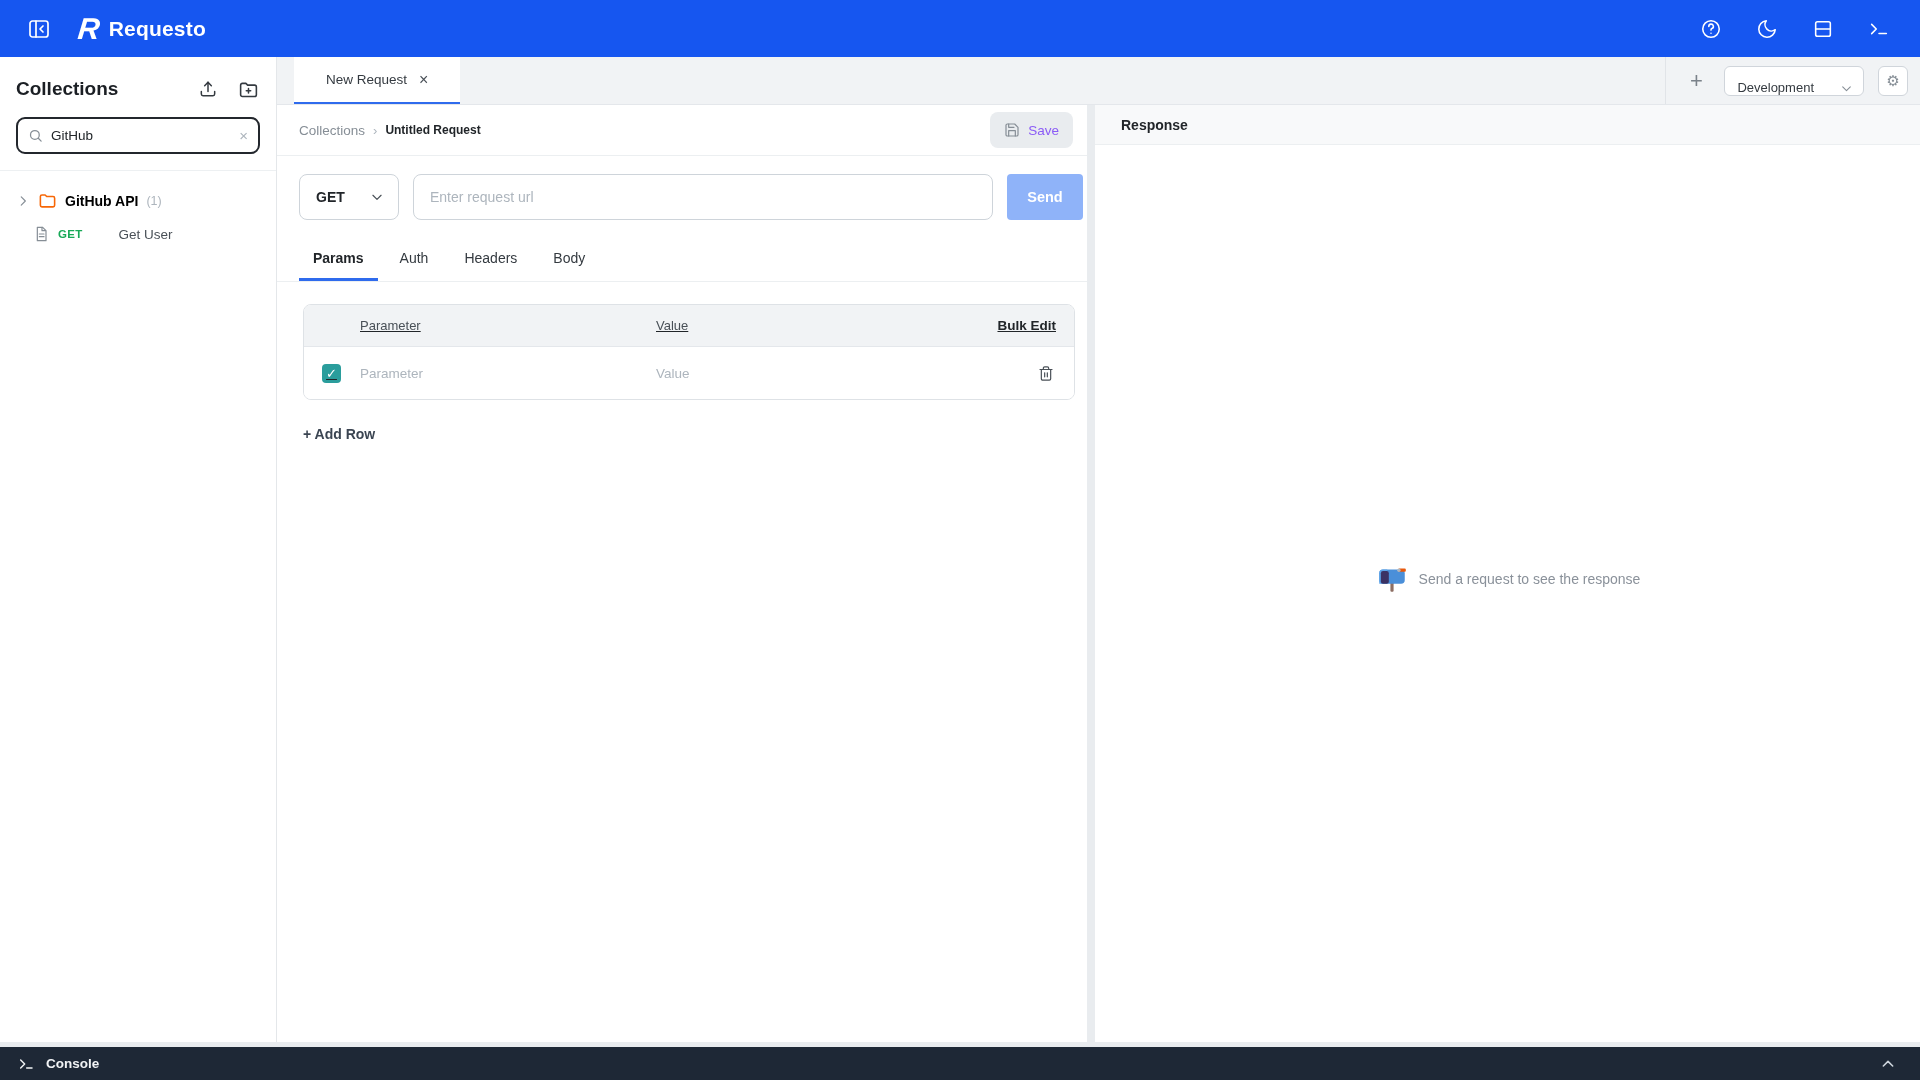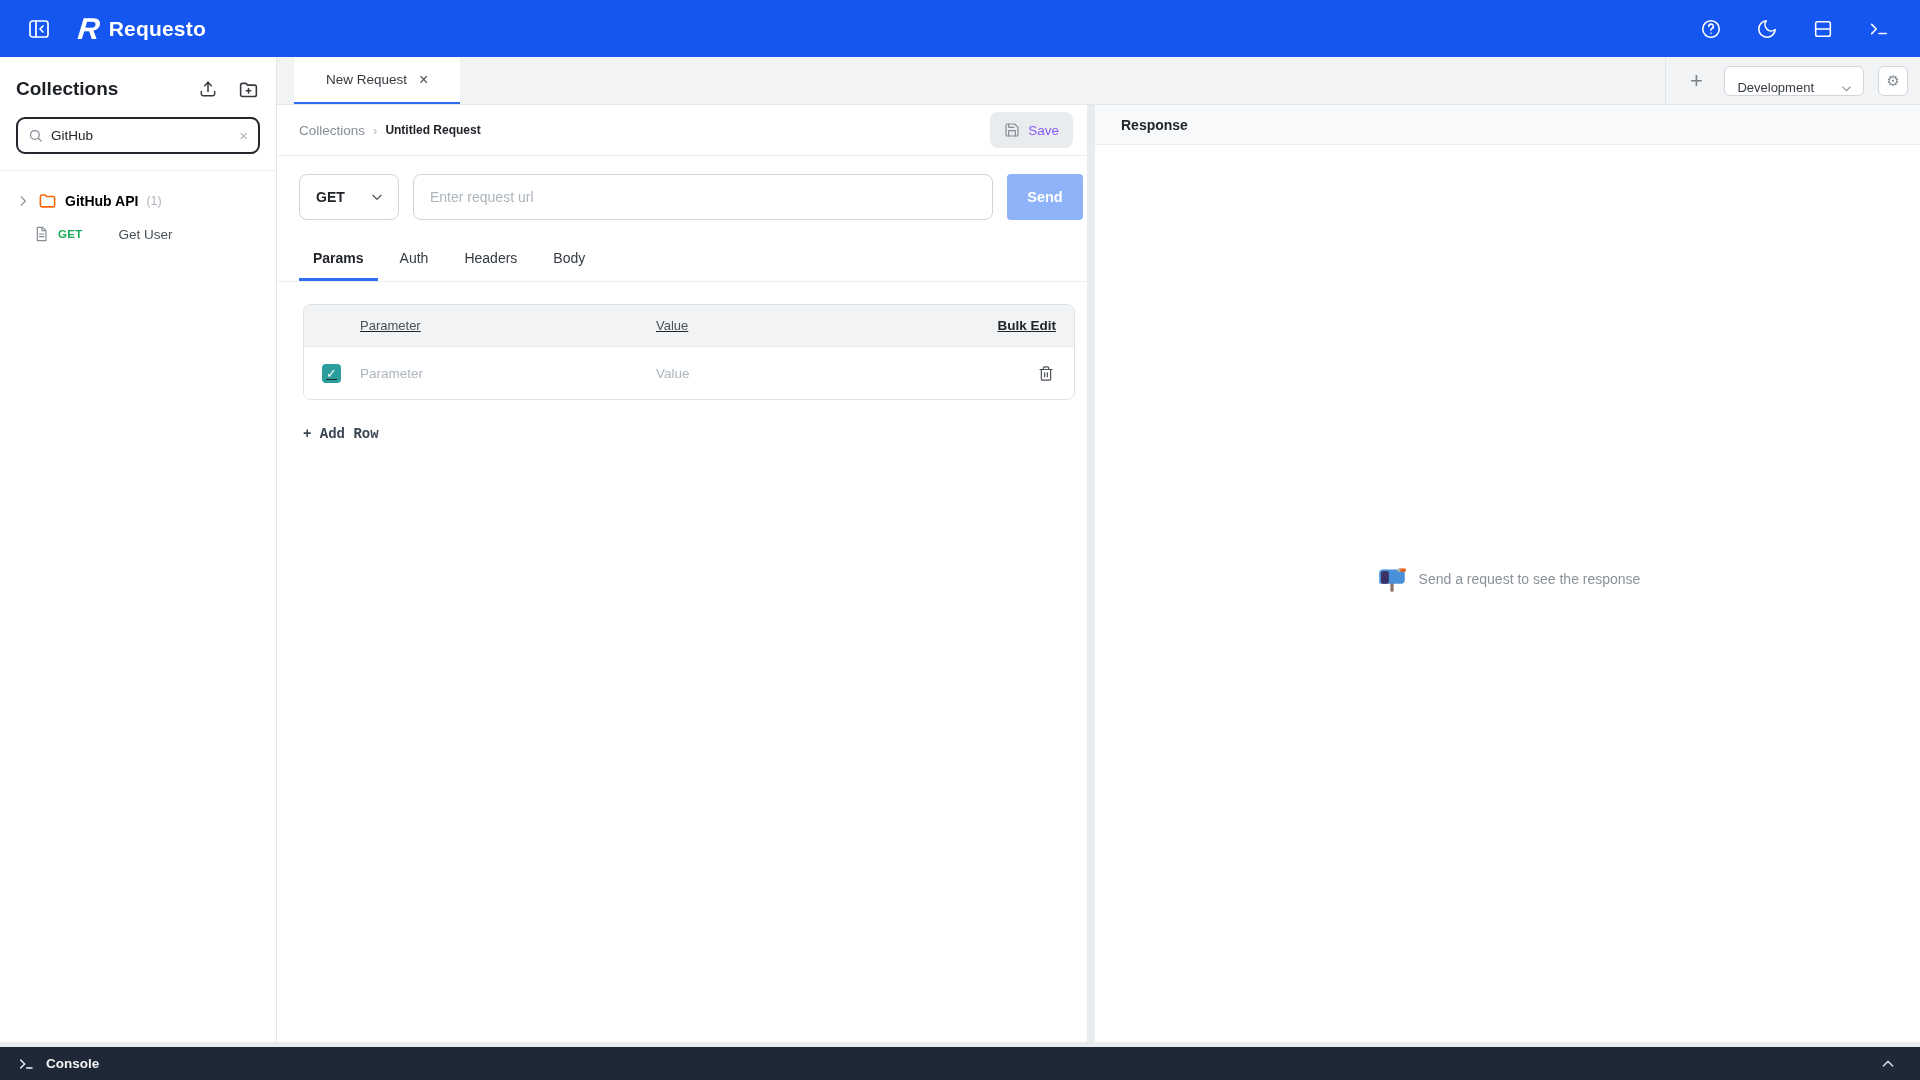--- a/index.html
+++ b/index.html
@@ -80,21 +80,21 @@
   .pt-header { display:grid; grid-template-columns:56px 296px 1fr 96px; background:#f1f3f5; height:42px; align-items:center; border-bottom:1px solid #e4e7eb; }
   .pt-header .col-param, .pt-row .col-param { font-size:13px; color:#495057; }
   .pt-header .col-value, .pt-row .col-value { font-size:13px; color:#495057; }
   .pt-header .col-bulk { font-size:13.5px; font-weight:bold; color:#212529; text-align:right; padding-right:18px; cursor:pointer; }
   .pt-row { display:grid; grid-template-columns:56px 296px 1fr 96px; background:#fff; height:52px; align-items:center; }
   .pt-check { width:19px; height:19px; border-radius:4px; background:#2a9d9c; color:#fff; display:flex; align-items:center; justify-content:center; font-size:13px; margin-left:18px; cursor:pointer; }
   .cell-input { border:none; outline:none; font-size:13.5px; color:#212529; width:90%; font-family:"Liberation Sans", sans-serif; }
   .cell-input::placeholder { color:#adb5bd; }
   .row-trash { display:flex; justify-content:flex-end; padding-right:20px; color:#495057; cursor:pointer; }
 
-  .add-row-btn { margin:26px 0 0 26px; background:none; border:none; font-size:14px; font-weight:bold; color:#3b4552; cursor:pointer; align-self:flex-start; font-family:Liberation Mono, monospace; }
+  .add-row-btn { margin:26px 0 0 26px; background:none; border:none; font-size:14px; font-weight:bold; color:#3b4552; cursor:pointer; align-self:flex-start; font-family:Liberation Sans, sans-serif; }
 
   
   .response-panel { flex:1; background:#fff; display:flex; flex-direction:column; min-width:0; }
   .response-header { height:40px; background:#f8f9fa; border-bottom:1px solid #eceff1; display:flex; align-items:center; padding-left:26px; flex:0 0 auto; }
   .response-title { font-size:14px; font-weight:bold; color:#212529; }
   .response-empty { flex:1; display:flex; flex-direction:row; align-items:center; justify-content:center; gap:10px; padding-bottom:30px; }
   .empty-text { font-size:14px; color:#8a919a; }
 
   
   .console-bar { height:33px; background:#1e2836; display:flex; align-items:center; padding:0 18px; flex:0 0 auto; }

